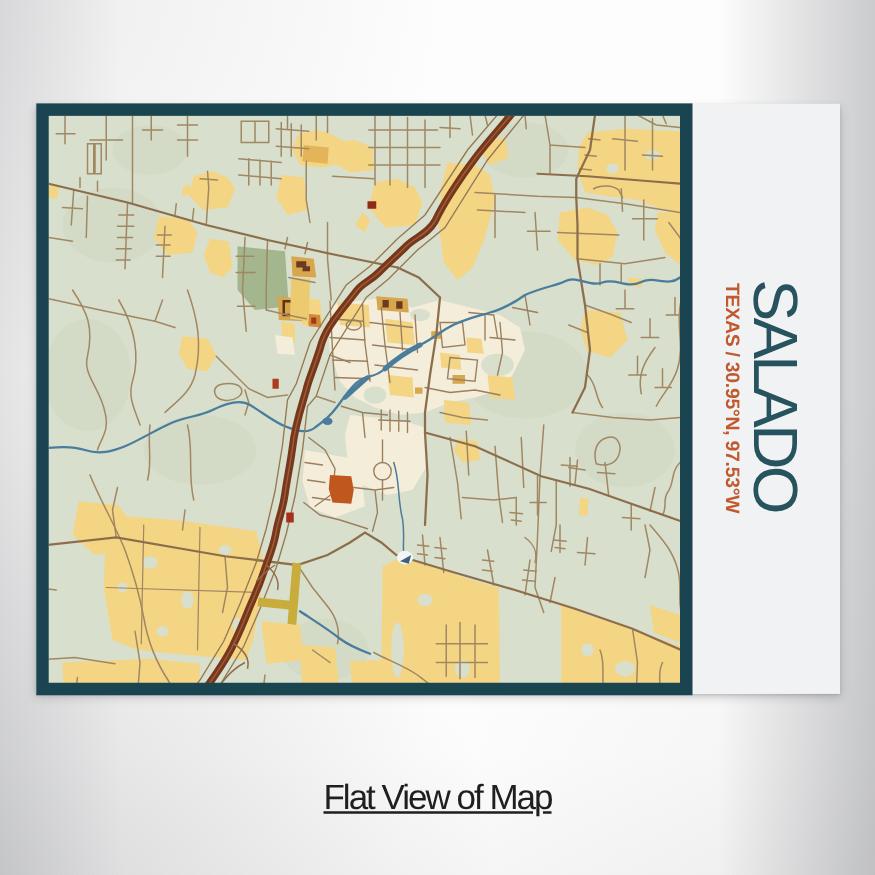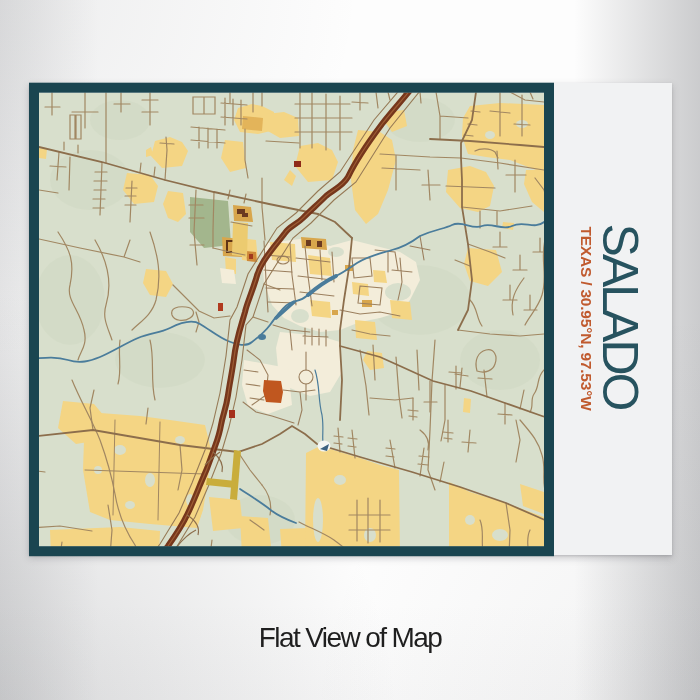--- a/index.html
+++ b/index.html
@@ -15,21 +15,21 @@
       linear-gradient(0deg, rgba(88,90,96,0.03) 0%, rgba(88,90,96,0) 14%),
       linear-gradient(#fdfdfd,#fdfdfd);
   }
   .shadow{
     position:absolute;left:29px;top:83px;width:643px;height:472px;
     box-shadow:0 3px 7px rgba(80,80,85,0.28), 0 1px 2px rgba(80,80,85,0.18);
   }
   svg.main{position:absolute;left:0;top:0;}
   .caption{
     position:absolute;left:0;top:622px;width:700px;text-align:center;
-    font-size:28px;color:#1f1f1f;letter-spacing:-1.6px;
+    font-size:28px;color:#1f1f1f;letter-spacing:-1.6px;text-decoration:underline;
   }
 </style>
 </head>
 <body>
 
 <div class="shadow"></div>
 
 <svg class="main" width="700" height="700" viewBox="0 0 700 700">
   <defs>
     <clipPath id="mapclip">

